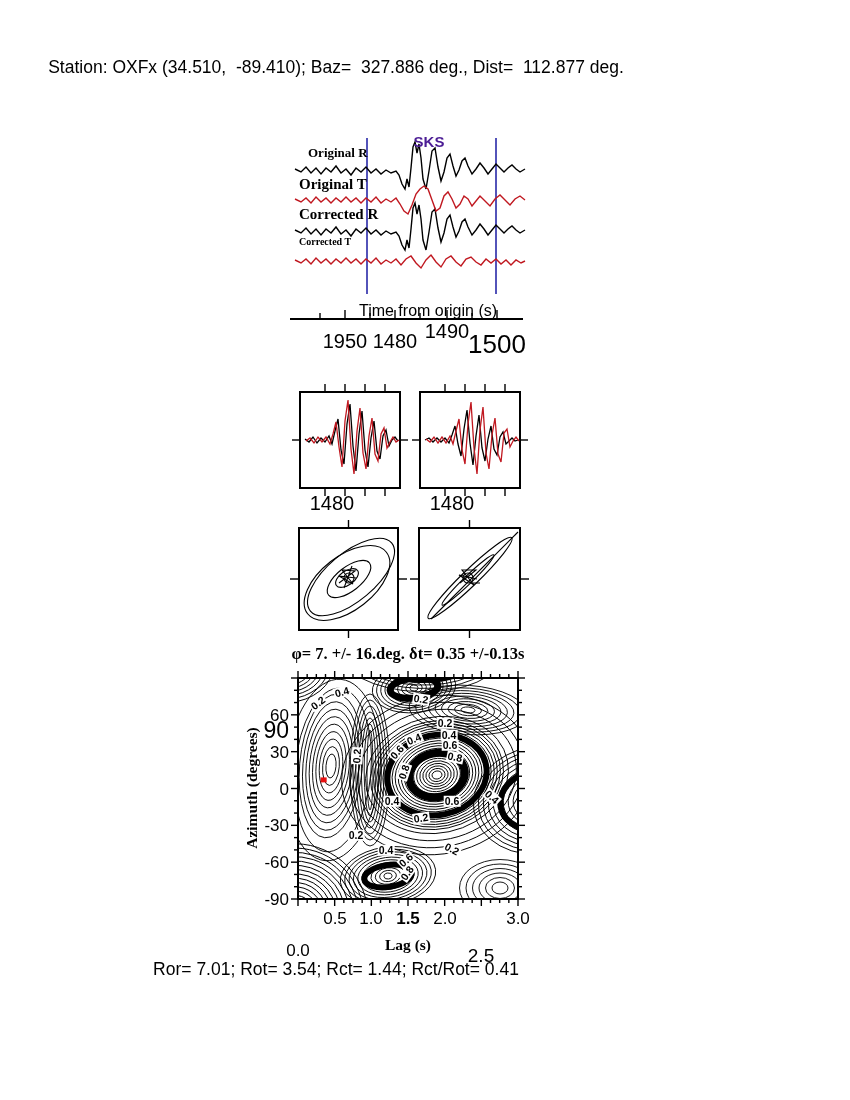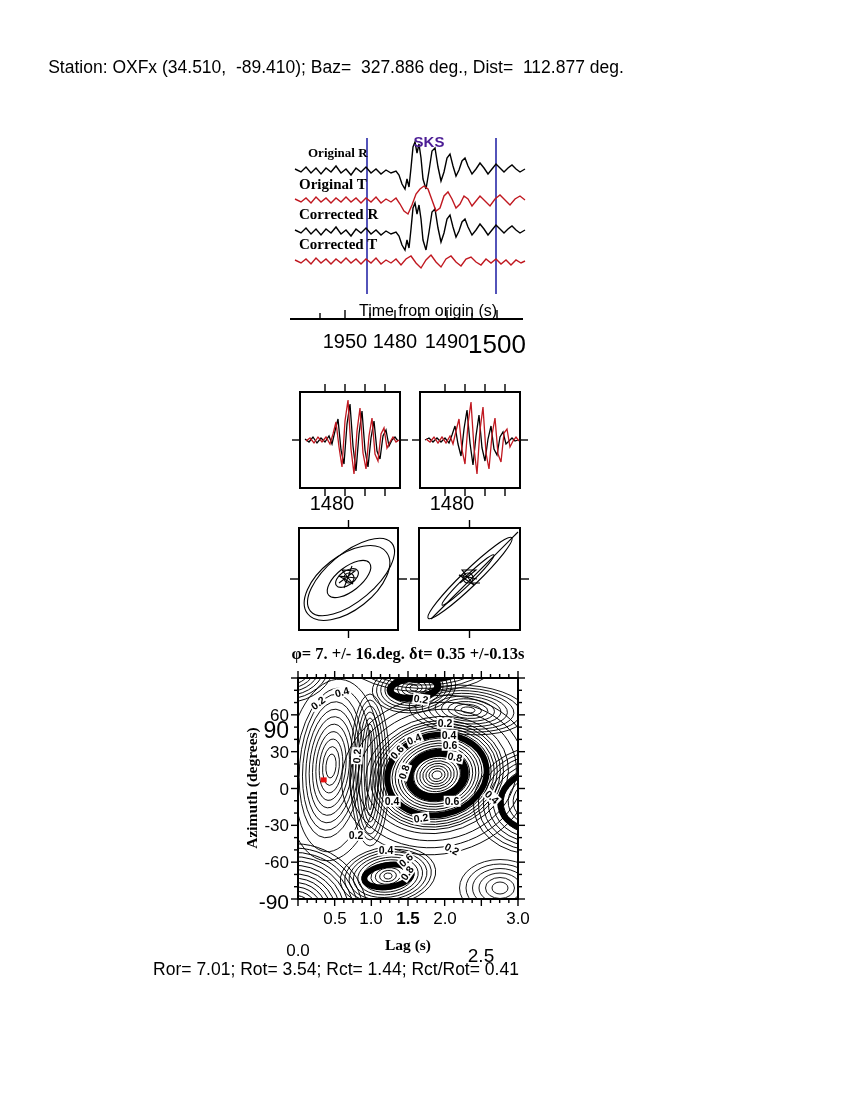--- a/index.html
+++ b/index.html
@@ -332,41 +332,41 @@
       </g>
   </svg>
 
   <div class="txt sans center850" style="top:57px;font-size:17.5px;">Station: OXFx (34.510,  -89.410); Baz=  327.886 deg., Dist=  112.877 deg.</div>
 
   <div class="txt sans cx" style="left:429px;top:133px;font-size:15px;font-weight:bold;color:#4c1d95;">SKS</div>
 
   <div class="txt serifb" style="left:299px;top:146px;font-size:13px;margin-left:9px;">Original R</div>
   <div class="txt serifb" style="left:299px;top:176px;font-size:15px;">Original T</div>
   <div class="txt serifb" style="left:299px;top:206px;font-size:15px;">Corrected R</div>
-  <div class="txt serifb" style="left:299px;top:236px;font-size:15px;text-align:center;">Corrected T</div>
+  <div class="txt serifb" style="left:299px;top:236px;font-size:10px;text-align:center;">Corrected T</div>
 
   <div class="txt sans cx" style="left:428px;top:302px;font-size:16px;">Time from origin (s)</div>
   <div class="txt sans cx" style="left:345px;top:330px;font-size:20px;">1950</div>
   <div class="txt sans cx" style="left:395px;top:330px;font-size:20px;">1480</div>
-  <div class="txt sans cx" style="left:447px;top:330px;font-size:20px;">1490</div>
+  <div class="txt sans cx" style="left:447px;top:320px;font-size:20px;">1490</div>
   <div class="txt sans cx" style="left:497px;top:330px;font-size:26px;">1500</div>
 
   <div class="txt sans cx" style="left:332px;top:492px;font-size:20px;">1480</div>
   <div class="txt sans cx" style="left:452px;top:492px;font-size:20px;">1480</div>
 
   <div class="txt serifb cx" style="left:408px;top:645px;font-size:16.5px;">φ= 7. +/- 16.deg. δt= 0.35 +/-0.13s</div>
   <div class="txt serifb" style="left:252px;top:788px;font-size:15.5px;transform:translate(-50%,-50%) rotate(-90deg);">Azimuth (degrees)</div>
 
   <div class="txt sans" style="left:245px;top:669px;width:44px;text-align:right;font-size:23px;margin-top:48px;">90</div>
   <div class="txt sans" style="left:245px;top:706px;width:44px;text-align:right;font-size:17px;">60</div>
   <div class="txt sans" style="left:245px;top:743px;width:44px;text-align:right;font-size:17px;">30</div>
   <div class="txt sans" style="left:245px;top:780px;width:44px;text-align:right;font-size:17px;">0</div>
   <div class="txt sans" style="left:245px;top:816px;width:44px;text-align:right;font-size:17px;">-30</div>
   <div class="txt sans" style="left:245px;top:853px;width:44px;text-align:right;font-size:17px;">-60</div>
-  <div class="txt sans" style="left:245px;top:890px;width:44px;text-align:right;font-size:21px;">-90</div>
+  <div class="txt sans" style="left:245px;top:890px;width:44px;text-align:right;font-size:17px;">-90</div>
 
   <div class="txt sans cx" style="left:298px;top:909px;font-size:17px;margin-top:32px;">0.0</div>
   <div class="txt sans cx" style="left:335px;top:909px;font-size:17px;">0.5</div>
   <div class="txt sans cx" style="left:371px;top:909px;font-size:17px;">1.0</div>
   <div class="txt sans cx" style="left:408px;top:909px;font-size:17px;font-weight:bold;">1.5</div>
   <div class="txt sans cx" style="left:445px;top:909px;font-size:17px;">2.0</div>
   <div class="txt sans cx" style="left:481px;top:933px;font-size:19px;margin-top:12px;">2.5</div>
   <div class="txt sans cx" style="left:518px;top:909px;font-size:17px;">3.0</div>
 
   <div class="txt serifb cx" style="left:408px;top:936px;font-size:15.5px;">Lag (s)</div>

